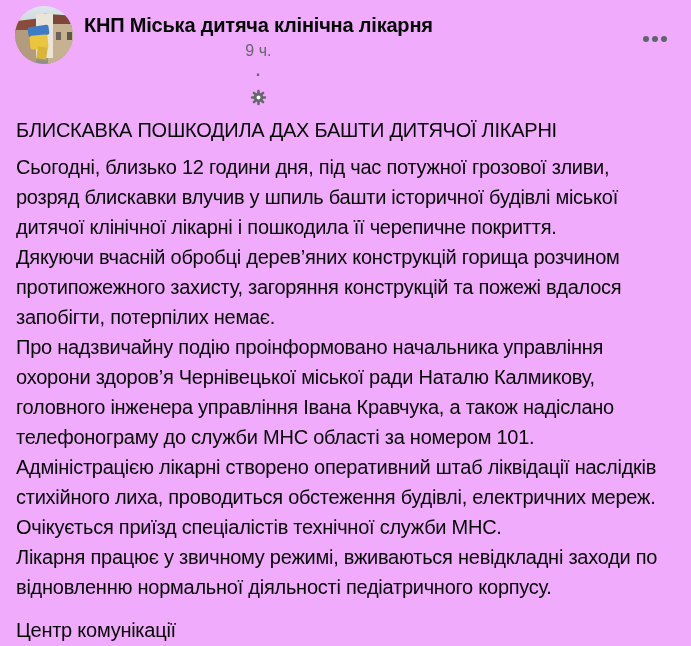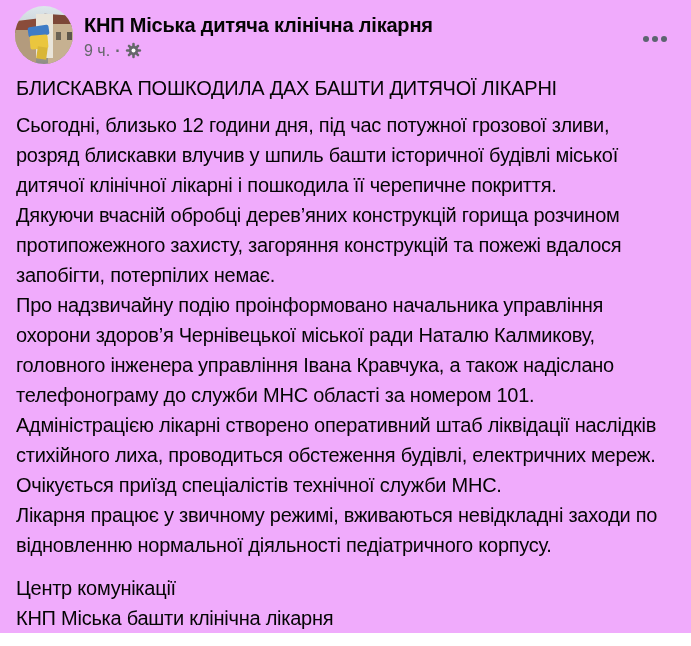--- a/index.html
+++ b/index.html
@@ -51,20 +51,21 @@
     cursor: pointer;
   }
   .meta {
     display: flex;
     align-items: center;
     gap: 5px;
     margin-top: 3px;
     color: #65676B;
     font-size: 16px;
     line-height: 19px;
+    flex-direction: column;
   }
   .meta .timestamp { cursor: pointer; }
   .meta .sep { font-weight: 700; }
   .gear-wrap { display: inline-flex; align-items: center; }
 
   .more-btn {
     position: absolute;
     right: 16px; top: 21px;
     width: 40px; height: 36px;
     display: flex;

